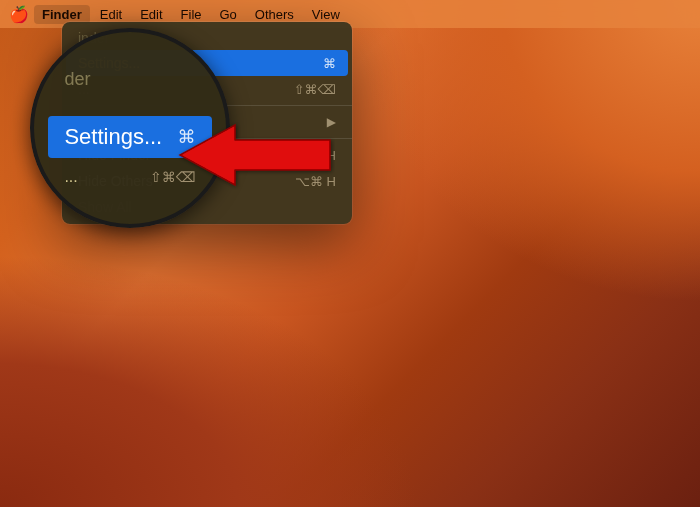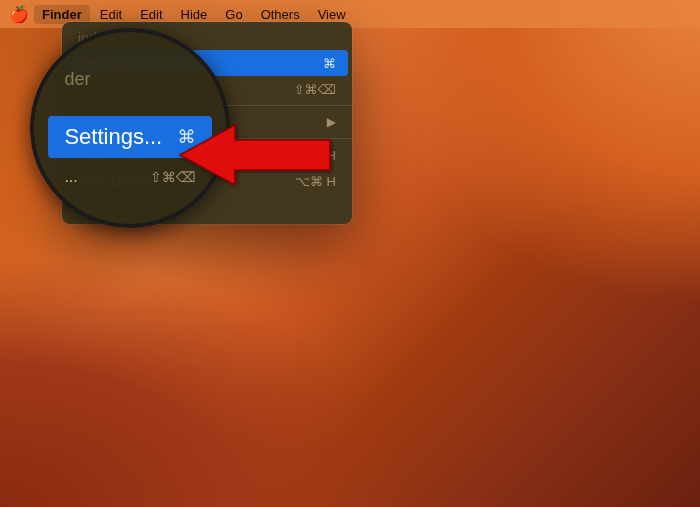--- a/index.html
+++ b/index.html
@@ -260,21 +260,21 @@
       <div class="menubar-item active">
         <span>Finder</span>
       </div>
       <div class="menubar-item">
         <span>Edit</span>
       </div>
       <div class="menubar-item">
         <span>Edit</span>
       </div>
       <div class="menubar-item">
-        <span>Hide</span>
+        <span>File</span>
       </div>
       <div class="menubar-item">
         <span>Go</span>
       </div>
       <div class="menubar-item">
         <span>Others</span>
       </div>
       <div class="menubar-item">
         <span>View</span>
       </div>

